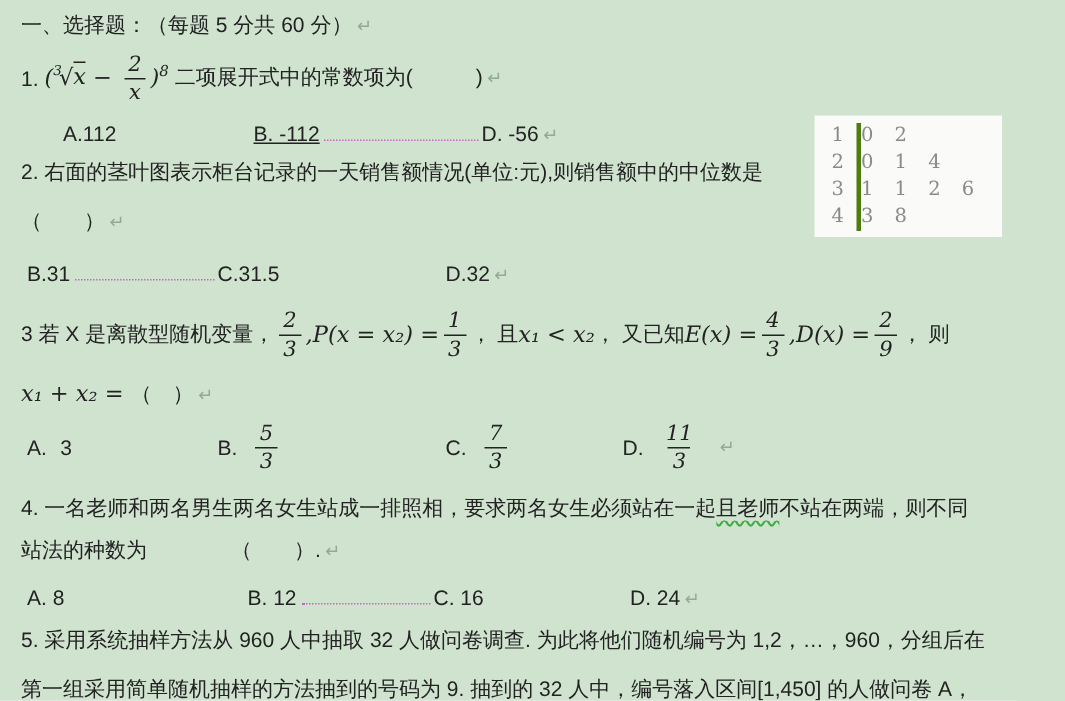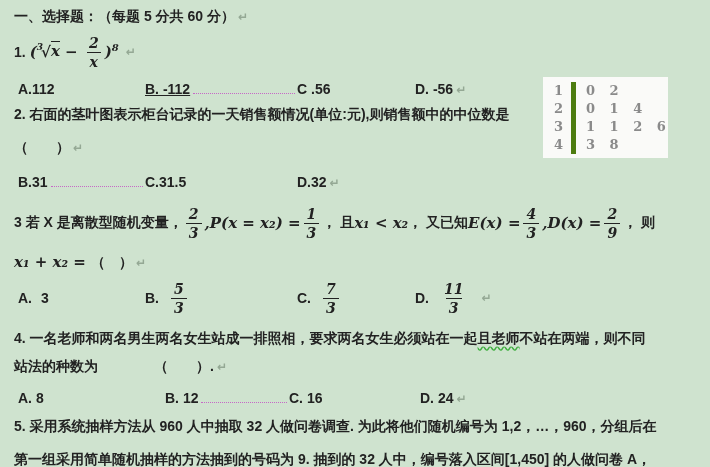--- a/index.html
+++ b/index.html
@@ -1,19 +1,19 @@
 <!DOCTYPE html>
 <html><head>
 <meta charset="utf-8">
 <style>
   html,body{margin:0;padding:0;}
   body{font-family:"Liberation Sans", sans-serif;}
   .page{
     position:relative;width:710px;height:467px;overflow:hidden;
-    background:#cfe3cf;color:#222222;font-size:14px;font-weight:bold;
+    background:#cfe3cf;color:#222222;font-size:14px;
   }
   .line{position:absolute;left:14px;right:12px;white-space:nowrap;}
   .math{font-family:"DejaVu Serif", serif;font-style:italic;font-size:15px;}
   .frac{display:inline-flex;flex-direction:column;align-items:center;vertical-align:middle;
         line-height:1;margin:0 3px;font-family:"DejaVu Serif", serif;font-style:italic;font-size:14px;}
   .frac .num{padding:0 3px 2px;}
   .frac .den{border-top:1px solid #222;padding:2px 3px 0;}
   .rt-idx{font-size:9px;vertical-align:super;margin-right:-2px;}
   .rt-bar{border-top:1px solid #222;}
   .expo{font-size:10px;vertical-align:super;}
@@ -27,49 +27,49 @@
   .u{text-decoration:underline;text-align:center;}
   .wavy{text-decoration-line:underline;text-decoration-style:wavy;
         text-decoration-color:#3fae3f;text-underline-offset:3px;}
   .fopt{display:flex;align-items:center;gap:9px;}
   .vcenter{display:flex;align-items:center;}
   .stemleaf{position:absolute;left:543px;top:77px;width:125px;height:81px;
             background:#fafaf8;color:#8a8a8a;font-family:"DejaVu Serif", serif;
             font-size:13px;padding:5px 0 0 8px;box-sizing:border-box;}
   .slrow{display:flex;line-height:18px;}
   .slrow .stem{width:15px;text-align:center;}
-  .slrow .leaves{border-left:5px solid #4d7c0f;margin-left:5px;padding-left:10px;word-spacing:10px;}
+  .slrow .leaves{border-left:3px solid #4d7c0f;margin-left:5px;padding-left:0;word-spacing:10px;}
 </style>
 </head>
 <body>
 
 <div class="page">
 
   <div class="line" style="top:8px;">
     <span>一、选择题：（每题 5 分共 60 分）</span><span class="pilcrow">↵</span>
   </div>
 
   <div class="line vcenter" style="top:33px;height:38px;">
     <span>1.</span>
     <span class="math" style="margin:12px 4px;">
       <span>(</span><sup class="rt-idx">3</sup><span>√</span><span class="rt-bar">x</span><span> − </span><span class="frac">
           <span class="num">2</span>
           <span class="den">x</span>
         </span><span>)</span><sup class="expo">8</sup>
     </span>
+    <span>二项展开式中的常数项为(　　　)</span>
       <span class="pilcrow">↵</span>
   </div>
 
-  <div class="opts" style="top:81px;">
+  <div class="opts" style="top:81px;margin-left:24px;">
     <span class="cell">A.112</span>
     <span class="cell bcell">
         <span class="u">B. -112</span>
         <span class="dotline"></span>
       </span>
-    <span class="cell">C .56</span>
     <span class="cell"><span>D. -56</span><span class="pilcrow">↵</span></span>
   </div>
 
   <div class="line" style="top:106px;">
     <span>2. 右面的茎叶图表示柜台记录的一天销售额情况(单位:元),则销售额中的中位数是</span>
   </div>
   <div class="line" style="top:139px;">
     <span>（　　）</span><span class="pilcrow">↵</span>
   </div>
 

